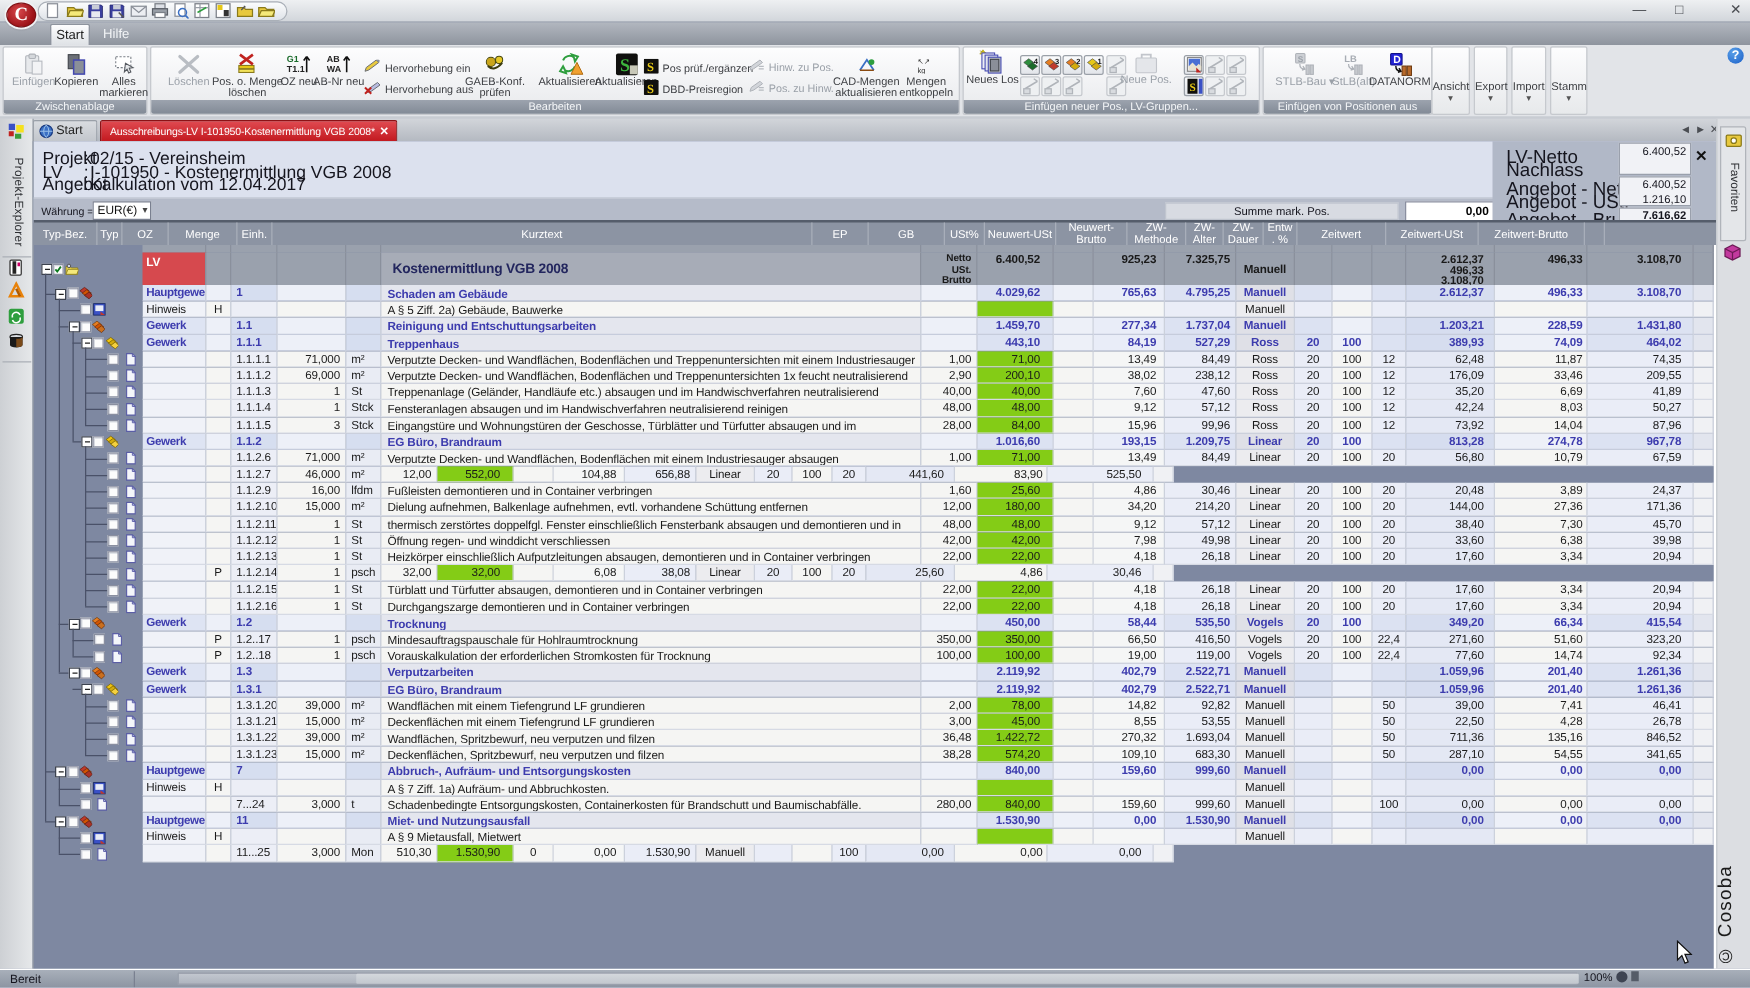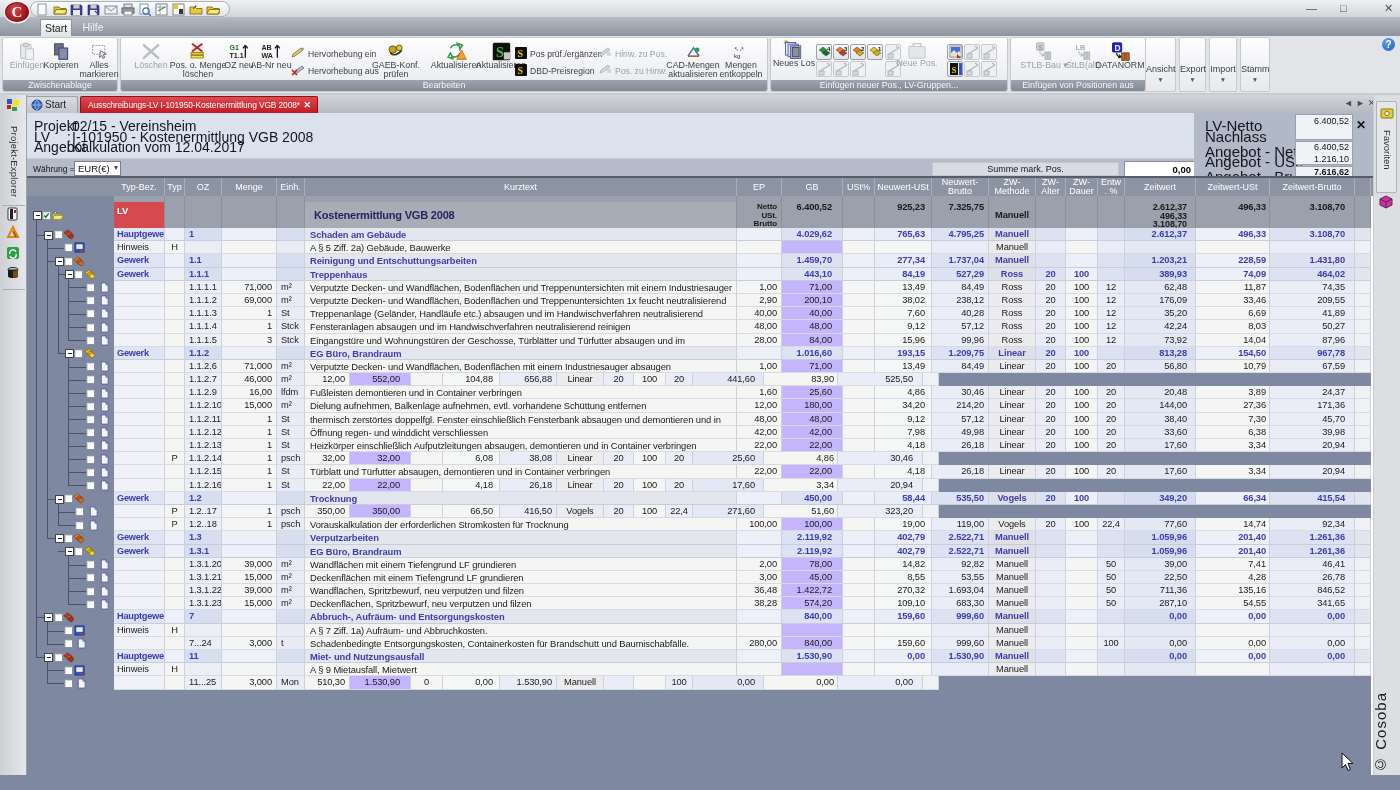--- a/index.html
+++ b/index.html
@@ -48,21 +48,21 @@
 #eurbox{position:absolute;left:47px;top:2px;width:47px;height:15px;background:#fff;border:1px solid #7a8090;font-size:9.5px;padding:1px 3px;color:#111}
 #eurbox b{position:absolute;right:2px;top:1px;color:#444;font-weight:normal;font-size:8px}
 #summe{position:absolute;left:905px;top:3px;width:187px;height:14px;background:#d8dbe2;border:1px solid #c0c5cf;font-size:9px;color:#15151e;text-align:center;line-height:13px}
 #summewert{position:absolute;left:1097px;top:2px;width:72px;height:16px;background:#fff;border:1px solid #8a8fa0;font-size:9.5px;font-weight:bold;text-align:right;padding:2px 4px}
 #sumpanel{position:absolute;left:1167px;top:0;width:179px;height:65px;background:#b1b8c7}
 #sumpanel .sl{position:absolute;left:11px;font-size:15px;color:#15151e}
 .vbox{position:absolute;left:101px;width:58px;background:#f1f2f6;border:1px solid #9aa0ac;font-size:9px;text-align:right;padding-right:3px;color:#15151e}
 #closex{position:absolute;left:1329px;top:5px;font-size:12px;font-weight:bold;color:#111}
 
 #ghead{position:absolute;left:0;top:63px;width:1346px;height:20px;background:#8c94a3;border-top:2px solid #555d6b;display:flex}
-#ghead{padding-left:87px}
+#ghead{}
 .hc{flex:none;color:#fff;font-size:9px;text-align:center;line-height:9px;border-right:1px solid #a8aeba;display:flex;align-items:center;justify-content:center;height:18px}
 
 #grid{position:absolute;left:87px;top:83px;width:1259px}
 .row{display:flex;height:13.2px;overflow:hidden}
 .c{flex:none;font-size:9.3px;letter-spacing:-.1px;line-height:13px;border-right:1px solid #ccd1dc;border-bottom:1px solid #d6dae4;overflow:hidden;white-space:nowrap;color:#1a1a1a}
 .c.al{padding-left:4px}.c.ar{text-align:right;padding-right:4px}.c.ac{text-align:center}
 .c.ar.gb{padding-right:10px}.c.ar.zw{padding-right:8px}.c.ar.zwbr{padding-right:9px}
 .c.ar.nwust{padding-right:6px}.c.ar.zwust{padding-right:3px}
 
 .c.kurz{padding-left:5px;font-size:9.4px}
@@ -126,21 +126,21 @@
 .rp .oz{background:#eceef6}
 .rg .oz{background:#d6def0}
 .rp .menge{background:#f5f5f3}
 .rg .menge{background:#edf0f8}
 .rp .einh{background:#e9ecf4}
 .rg .einh{background:#d6def0}
 .rp .kurz{background:#f5f5f3}
 .rg .kurz{background:#e4e6ee}
 .rp .ep{background:#f5f5f3}
 .rg .ep{background:#edf0f8}
-.rp .gb{background:#c4b5fd}
+.rp .gb{background:#84cc16}
 .rg .gb{background:#dce2f2}
 .rp .ust{background:#f5f5f3}
 .rg .ust{background:#edf0f8}
 .rp .nwust{background:#f5f6f6}
 .rg .nwust{background:#e9edf8}
 .rp .nwbr{background:#eaedf7}
 .rg .nwbr{background:#dce2f2}
 .rp .zwm{background:#ececef}
 .rg .zwm{background:#dfe0e7}
 .rp .alter{background:#eaedf7}
@@ -810,21 +810,21 @@
           <div class="c typbez al"></div>
           <div class="c typ ac"></div>
           <div class="c oz al">1.1.1.3</div>
           <div class="c menge ar">1</div>
           <div class="c einh al">St</div>
           <div class="c kurz al">Treppenanlage (Geländer, Handläufe etc.) absaugen und im Handwischverfahren neutralisierend</div>
           <div class="c ep ar">40,00</div>
           <div class="c gb ar">40,00</div>
           <div class="c ust ac"></div>
           <div class="c nwust ar">7,60</div>
-          <div class="c nwbr ar">40,28</div>
+          <div class="c nwbr ar">47,60</div>
           <div class="c zwm ac">Ross</div>
           <div class="c alter ac">20</div>
           <div class="c dauer ac">100</div>
           <div class="c entw ac">12</div>
           <div class="c zw ar">35,20</div>
           <div class="c zwust ar">6,69</div>
           <div class="c zwbr ar">41,89</div>
           <div class="c filler al"></div>
         </div>
 <div class="row rp">
@@ -879,21 +879,21 @@
           <div class="c ep ar"></div>
           <div class="c gb ar">1.016,60</div>
           <div class="c ust ac"></div>
           <div class="c nwust ar">193,15</div>
           <div class="c nwbr ar">1.209,75</div>
           <div class="c zwm ac">Linear</div>
           <div class="c alter ac">20</div>
           <div class="c dauer ac">100</div>
           <div class="c entw ac"></div>
           <div class="c zw ar">813,28</div>
-          <div class="c zwust ar">154,50</div>
+          <div class="c zwust ar">274,78</div>
           <div class="c zwbr ar">967,78</div>
           <div class="c filler al"></div>
         </div>
 <div class="row rp">
           <div class="c typbez al"></div>
           <div class="c typ ac"></div>
           <div class="c oz al">1.1.2.6</div>
           <div class="c menge ar">71,000</div>
           <div class="c einh al">m²</div>
           <div class="c kurz al">Verputzte Decken- und Wandflächen, Bodenflächen mit einem Industriesauger absaugen</div>
@@ -1076,20 +1076,21 @@
           <div class="c zwust ar">3,34</div>
           <div class="c zwbr ar">20,94</div>
           <div class="c filler al"></div>
         </div>
 <div class="row rp">
           <div class="c typbez al"></div>
           <div class="c typ ac"></div>
           <div class="c oz al">1.1.2.16</div>
           <div class="c menge ar">1</div>
           <div class="c einh al">St</div>
+          <div class="c kurz al">Durchgangszarge demontieren und in Container verbringen</div>
           <div class="c ep ar">22,00</div>
           <div class="c gb ar">22,00</div>
           <div class="c ust ac"></div>
           <div class="c nwust ar">4,18</div>
           <div class="c nwbr ar">26,18</div>
           <div class="c zwm ac">Linear</div>
           <div class="c alter ac">20</div>
           <div class="c dauer ac">100</div>
           <div class="c entw ac">20</div>
           <div class="c zw ar">17,60</div>
@@ -1117,20 +1118,21 @@
           <div class="c zwust ar">66,34</div>
           <div class="c zwbr ar">415,54</div>
           <div class="c filler al"></div>
         </div>
 <div class="row rp">
           <div class="c typbez al"></div>
           <div class="c typ ac">P</div>
           <div class="c oz al">1.2..17</div>
           <div class="c menge ar">1</div>
           <div class="c einh al">psch</div>
+          <div class="c kurz al">Mindesauftragspauschale für Hohlraumtrocknung</div>
           <div class="c ep ar">350,00</div>
           <div class="c gb ar">350,00</div>
           <div class="c ust ac"></div>
           <div class="c nwust ar">66,50</div>
           <div class="c nwbr ar">416,50</div>
           <div class="c zwm ac">Vogels</div>
           <div class="c alter ac">20</div>
           <div class="c dauer ac">100</div>
           <div class="c entw ac">22,4</div>
           <div class="c zw ar">271,60</div>
@@ -1623,15 +1625,23 @@
             <circle cx="7" cy="6.5" r="2.2" fill="#fff" stroke="#8a7a1a"></circle>
           </svg></span>
     <div id="favtxt">Favoriten</div>
   </div>
   <span style="position:absolute;left:4px;top:100px"><svg width="16" height="14" viewBox="0 0 16 14">
           <path d="M2 4 L8 1 L14 4 L14 10 L8 13 L2 10 Z" fill="#c2399e" stroke="#6d1a56"></path>
           <path d="M2 4 L8 7 L14 4 M8 7 V13" fill="none" stroke="#6d1a56"></path>
         </svg></span>
   <div id="cosoba">© Cosoba</div>
 </div>
+<div id="statusbar">
+  <span class="txt">Bereit</span>
+  <div id="sb-div"></div>
+  <div id="sb-track">
+        <div style="position:absolute;left:142px;top:0px;width:978px;height:8px;background:linear-gradient(#d4d8dd,#c2c7ce);border-radius:1px"></div>
+      </div>
+  <div id="zoomctl">100% <span style="display:inline-block;width:9px;height:9px;border-radius:50%;background:#3e4452;vertical-align:-1px"></span><span style="display:inline-block;width:6px;height:8px;background:#555c68;margin-left:3px"></span></div>
+</div>
 <svg id="cursor" width="13" height="20" viewBox="0 0 13 20">
       <path d="M1 1 L1 16 L4.5 12.5 L7 18.5 L9.5 17.5 L7 11.5 L12 11.5 Z" fill="#fff" stroke="#111" stroke-width="1"></path>
     </svg>
 </div>
 </body></html>

